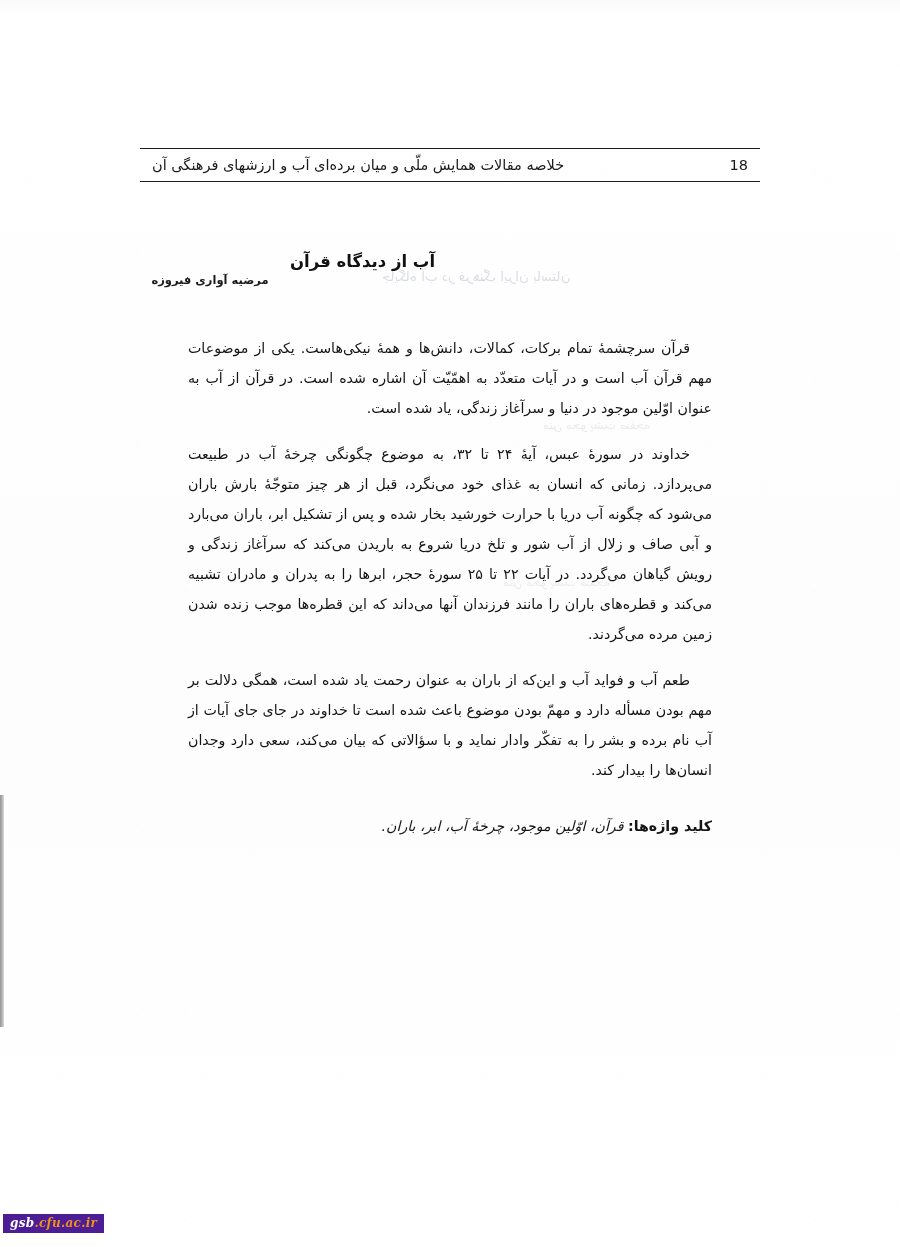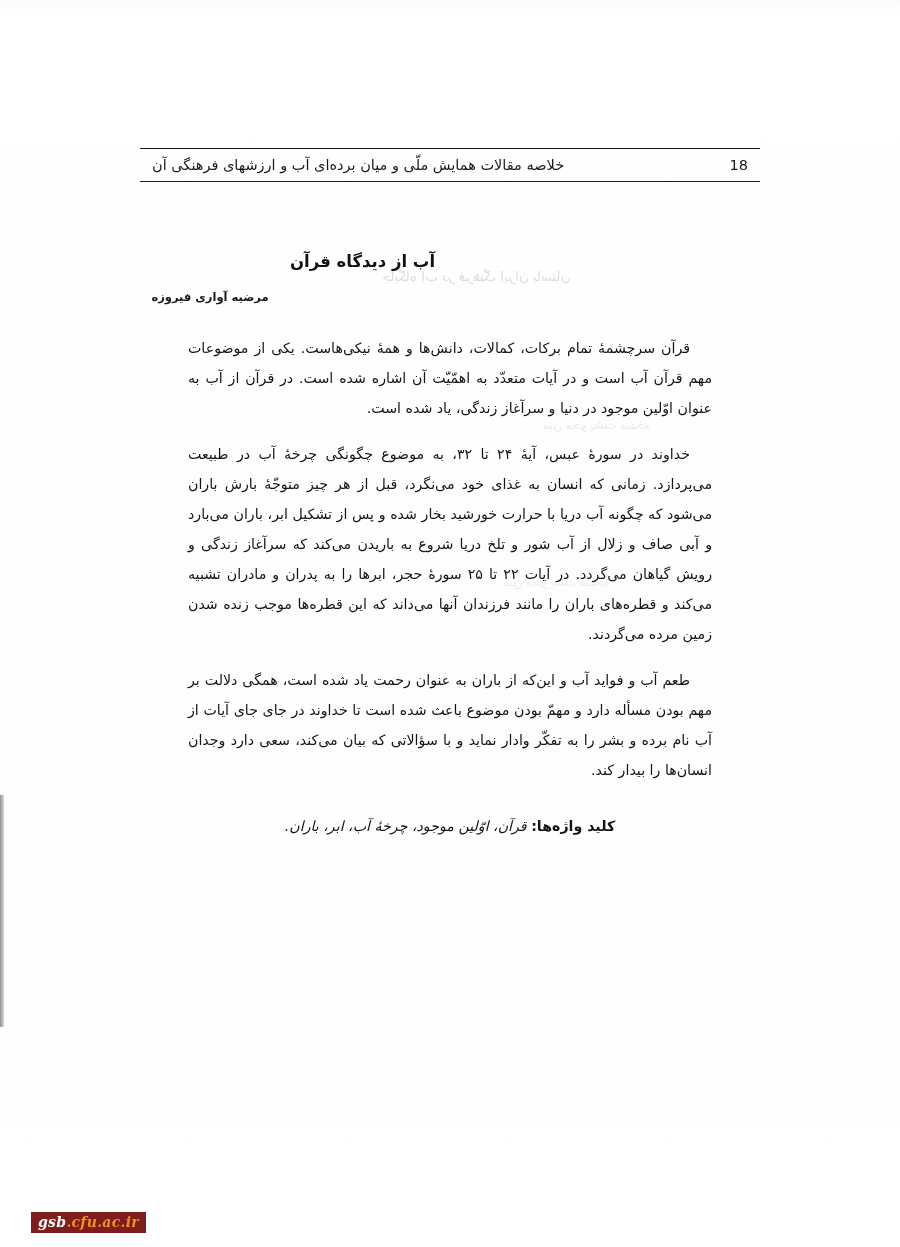--- a/index.html
+++ b/index.html
@@ -125,21 +125,21 @@
     text-align: center;
     font-size: 16.5px;
     font-weight: bold;
     color: #111111;
     letter-spacing: 0.2px;
   }
 
   
   .author-block {
     position: absolute;
-    top: 289px;
+    top: 272px;
     right: 560px;
     width: 260px;
     text-align: center;
     line-height: 1.55;
   }
   .author-name,
   .author-affiliation {
     font-size: 11.5px;
     font-weight: bold;
     color: #1a1a1a;
@@ -163,49 +163,48 @@
     text-indent: 22px;
     letter-spacing: 0.05px;
   }
   .body-paragraph + .body-paragraph {
     margin-top: 16px;
   }
   .keywords-line {
     font-size: 14.2px;
     line-height: 30px;
     color: #141414;
-    text-align: center;
+    text-align: right;
     margin-top: 26px;
   }
   .keywords-label {
     font-weight: bold;
   }
   .keywords-values {
     font-weight: normal;
   }
   .quran-em {
     font-style: italic;
   }
 
   
   .watermark {
     position: absolute;
     left: 3px;
     bottom: 14px;
-    background: #7f1d1d;
+    background: #4c1d95;
     padding: 3px 7px 4px 7px;
     font-family: "DejaVu Serif", "Liberation Serif", serif;
-    font-size: 14px;
+    font-size: 12px;
     font-weight: bold;
     font-style: italic;
     letter-spacing: 0.3px;
     line-height: 1;
     direction: ltr;
     white-space: nowrap;
-    margin-left: 28px;
   }
   .watermark .wm-a { color: #ffffff; }
   .watermark .wm-b { color: #f0901e; }
 </style>
 </head>
 <body>
 
 <div class="page">
 
   <div class="paper-grain"></div>

